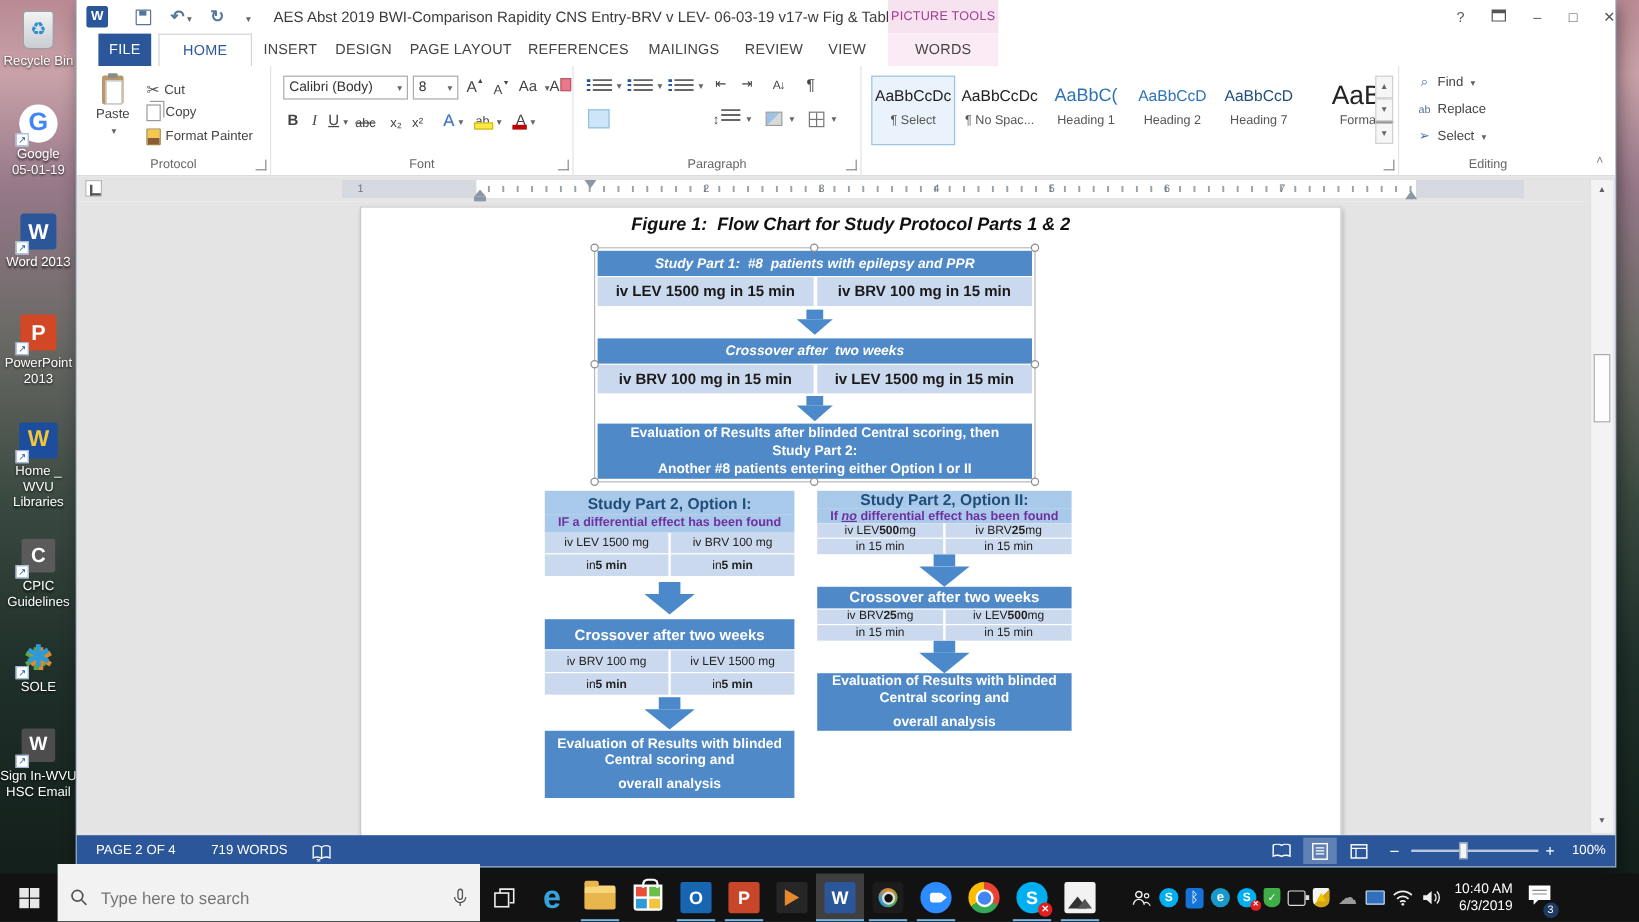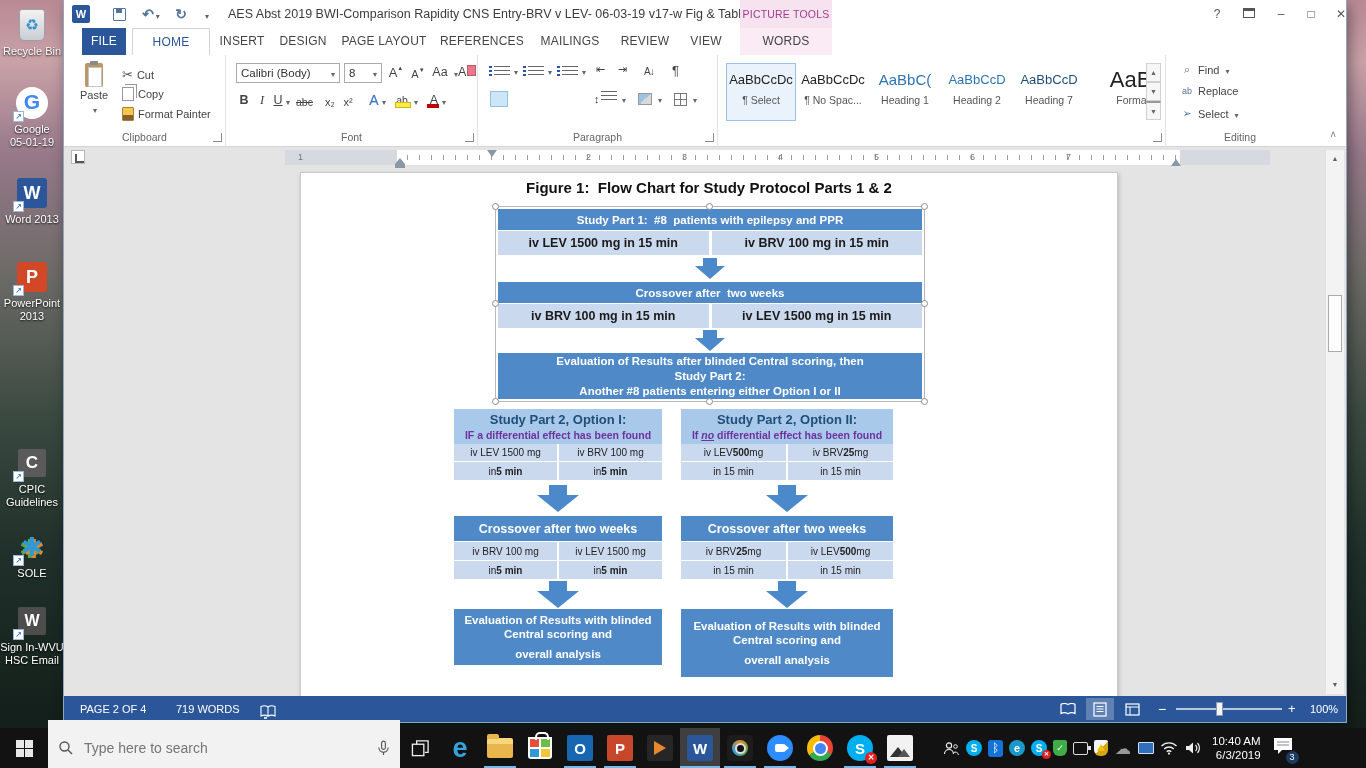--- a/index.html
+++ b/index.html
@@ -1,19 +1,19 @@
 <!DOCTYPE html>
 <html><head>
 <meta charset="utf-8">
 <style>
   html,body{margin:0;padding:0;background:#000;}
   *{box-sizing:border-box;font-family:"Liberation Sans",sans-serif;}
   .screen{position:relative;width:1366px;height:768px;overflow:hidden;
     background:linear-gradient(180deg,#b98a94 0%,#c9a2a8 8%,#97798a 20%,#6b6a66 36%,#3b4a41 54%,#20302a 72%,#101b16 100%);}
-  .pre{white-space:pre-wrap;}
+  .pre{white-space:pre-wrap;font-style:italic;}
   
   .dicon{position:absolute;width:64px;text-align:center;cursor:default;}
   .dicon .lab{color:#fff;font-size:11px;line-height:13px;text-shadow:0 1px 2px rgba(0,0,0,.9);}
   .dicon .img{width:34px;height:34px;margin:0 auto 3px;position:relative;display:flex;align-items:center;justify-content:center;}
   .sc{position:absolute;left:-2px;bottom:-2px;width:11px;height:11px;background:#fff;border:1px solid #9db6d8;font-size:8px;line-height:9px;color:#1b62b5;}
   .sc::before{content:"↗";}
   .ic-bin{width:26px;height:32px;background:linear-gradient(180deg,#f2f2f2,#c9cdd2);border-radius:3px 3px 5px 5px;border:1px solid #9aa0a6;color:#2e8fd0;font-size:15px;line-height:30px;}
   .ic-bin::before{content:"♻";}
   .ic-g{width:32px;height:32px;border-radius:50%;background:#fff;color:#4285f4;font-weight:bold;font-size:21px;line-height:30px;}
   .ic-g::before{content:"G";}
@@ -234,20 +234,30 @@
   <div class="dicon" style="left:0;top:260px">
     <div class="img">
         <span class="ic-p"></span>
         <span class="sc"></span>
       </div>
     <div class="lab">
         <div>PowerPoint</div>
         <div>2013</div>
       </div>
   </div>
+  <div class="dicon" style="left:0;top:350px">
+    <div class="img">
+        <span class="ic-wvu"></span>
+        <span class="sc"></span>
+      </div>
+    <div class="lab">
+        <div>Home _ WVU</div>
+        <div>Libraries</div>
+      </div>
+  </div>
   <div class="dicon" style="left:0;top:446px">
     <div class="img">
         <span class="ic-c"></span>
         <span class="sc"></span>
       </div>
     <div class="lab">
         <div>CPIC</div>
         <div>Guidelines</div>
       </div>
   </div>
@@ -326,21 +336,21 @@
             <span>Cut</span>
           </div>
         <div class="rsm" style="left:58px;top:32px">
             <span class="ico-copy"></span>
             <span>Copy</span>
           </div>
         <div class="rsm" style="left:58px;top:52px">
             <span class="ico-fp"></span>
             <span>Format Painter</span>
           </div>
-        <div class="grplab">Clipboard</div>
+        <div class="grplab">Protocol</div>
         <div class="dlg"></div>
       </div>
 
       <div class="grp" style="left:162px;width:252px">
         <div class="combo" style="position:absolute;left:10px;top:8px;width:104px">
             <span>Calibri (Body)</span>
             <span class="car"></span>
           </div>
         <div class="combo" style="position:absolute;left:118px;top:8px;width:38px">
             <span>8</span>
@@ -458,21 +468,21 @@
         <span class="mk mk-fl" style="left:202px"></span>
         <span class="mk mk-li" style="left:110px"></span>
         <span class="mk mk-ri" style="left:886px"></span>
       </div>
     </div>
 
     <div class="docarea">
       <div class="page">
         <div class="figtitle pre">Figure 1:  Flow Chart for Study Protocol Parts 1 &amp; 2</div>
 
-        <div class="fc" style="left:194px;top:33px;width:430px;height:196px;border:1px solid #b8b8b8;background:#fff;padding:2px">
+        <div class="fc" style="left:194px;top:33px;width:368px;height:196px;border:1px solid #b8b8b8;background:#fff;padding:2px">
           <span class="hd" style="left:-4px;top:-4px"></span>
           <span class="hd" style="left:50%;top:-4px;margin-left:-4px"></span>
           <span class="hd" style="right:-4px;top:-4px"></span>
           <span class="hd" style="left:-4px;top:50%;margin-top:-4px"></span>
           <span class="hd" style="right:-4px;top:50%;margin-top:-4px"></span>
           <span class="hd" style="left:-4px;bottom:-4px"></span>
           <span class="hd" style="left:50%;bottom:-4px;margin-left:-4px"></span>
           <span class="hd" style="right:-4px;bottom:-4px"></span>
           <div class="bluehdr pre" style="height:21px;font-size:11.5px">Study Part 1:  #8  patients with epilepsy and PPR</div>
           <div class="ltrow" style="height:24px;margin-top:1px">
@@ -567,21 +577,21 @@
                 <span class="head"></span>
               </div>
             </div>
           <div class="evalbox" style="flex:1;font-size:11.5px;line-height:14px;display:flex;flex-direction:column;justify-content:center">
             <div>Evaluation of Results with blinded</div>
             <div>Central scoring and</div>
             <div style="margin-top:6px">overall analysis</div>
           </div>
         </div>
 
-        <div class="fc" style="left:380px;top:236px;width:212px;height:268px">
+        <div class="fc" style="left:380px;top:236px;width:212px;height:200px">
           <div class="opt-hdr" style="height:20px">Study Part 2, Option II:</div>
           <div class="cond" style="height:15px"><span>If </span><i>no</i><span> differential effect has been found</span></div>
           <div class="dose" style="height:17px">
             <div class="dcell">
                 <span>iv LEV </span>
                 <b>500</b>
                 <span> mg</span>
               </div>
             <div class="dcell">
                 <span>iv BRV </span>

